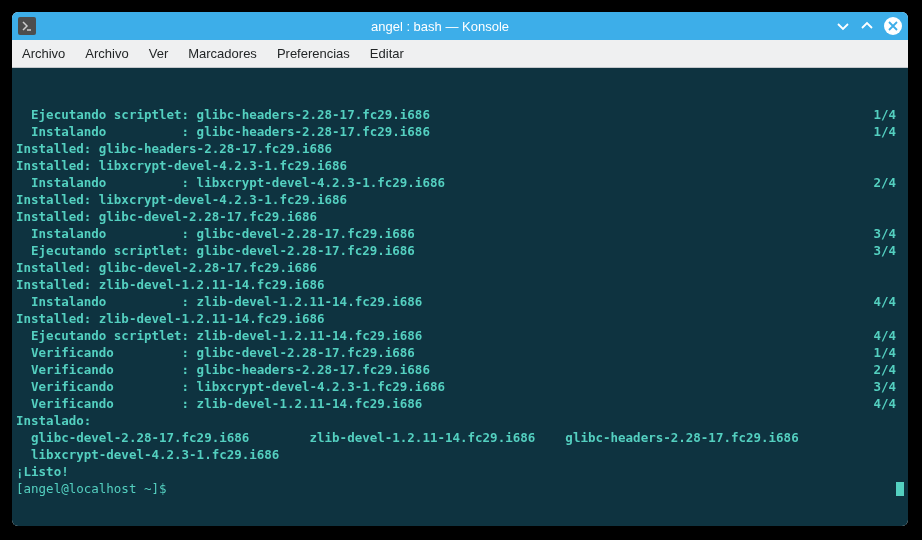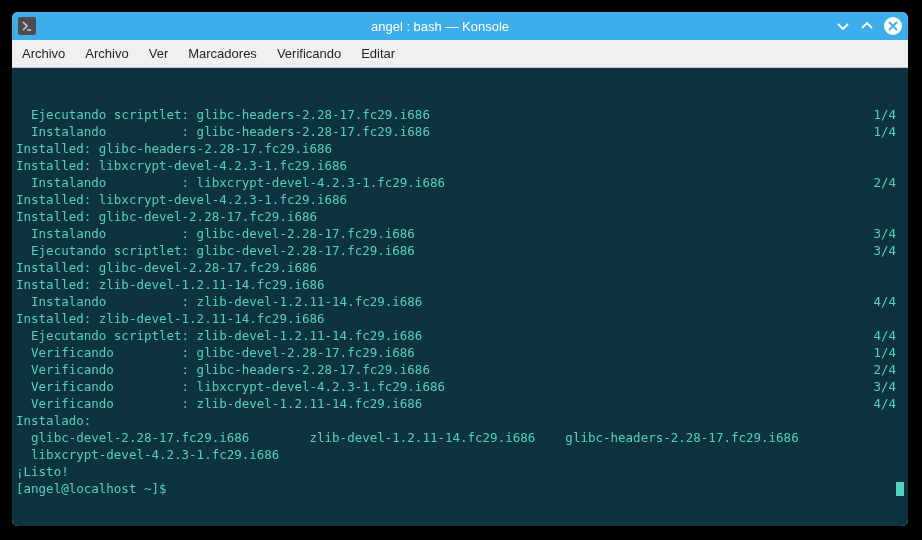--- a/index.html
+++ b/index.html
@@ -77,20 +77,21 @@
   color: #54d0c0;
   font-family: "DejaVu Sans Mono", "Liberation Mono", Consolas, monospace;
   font-size: 12.5px;
   line-height: 17px;
   padding: 4px 4px;
   overflow: hidden;
   white-space: pre;
 }
 .term-line {
   display: flex;
+  font-weight: bold;
 }
 .term-left { flex: 1; }
 .term-right { padding-right: 8px; margin-left: 32px; }
 .cursor {
   display: inline-block;
   width: 8px;
   height: 14px;
   background: #54d0c0;
   vertical-align: text-bottom;
   margin-left: 2px;
@@ -122,19 +123,19 @@
           </svg>
       </div>
     </div>
   </div>
 
   <div class="menubar">
     <span>Archivo</span>
     <span>Archivo</span>
     <span>Ver</span>
     <span>Marcadores</span>
-    <span>Verificando</span>
+    <span>Preferencias</span>
     <span>Editar</span>
   </div>
 
   <div class="terminal" id="terminal-body">
   <div class="term-line"><span class="term-left">  Ejecutando scriptlet: glibc-headers-2.28-17.fc29.i686</span><span class="term-right">1/4</span></div><div class="term-line"><span class="term-left">  Instalando          : glibc-headers-2.28-17.fc29.i686</span><span class="term-right">1/4</span></div><div class="term-line"><span class="term-left">Installed: glibc-headers-2.28-17.fc29.i686</span></div><div class="term-line"><span class="term-left">Installed: libxcrypt-devel-4.2.3-1.fc29.i686</span></div><div class="term-line"><span class="term-left">  Instalando          : libxcrypt-devel-4.2.3-1.fc29.i686</span><span class="term-right">2/4</span></div><div class="term-line"><span class="term-left">Installed: libxcrypt-devel-4.2.3-1.fc29.i686</span></div><div class="term-line"><span class="term-left">Installed: glibc-devel-2.28-17.fc29.i686</span></div><div class="term-line"><span class="term-left">  Instalando          : glibc-devel-2.28-17.fc29.i686</span><span class="term-right">3/4</span></div><div class="term-line"><span class="term-left">  Ejecutando scriptlet: glibc-devel-2.28-17.fc29.i686</span><span class="term-right">3/4</span></div><div class="term-line"><span class="term-left">Installed: glibc-devel-2.28-17.fc29.i686</span></div><div class="term-line"><span class="term-left">Installed: zlib-devel-1.2.11-14.fc29.i686</span></div><div class="term-line"><span class="term-left">  Instalando          : zlib-devel-1.2.11-14.fc29.i686</span><span class="term-right">4/4</span></div><div class="term-line"><span class="term-left">Installed: zlib-devel-1.2.11-14.fc29.i686</span></div><div class="term-line"><span class="term-left">  Ejecutando scriptlet: zlib-devel-1.2.11-14.fc29.i686</span><span class="term-right">4/4</span></div><div class="term-line"><span class="term-left">  Verificando         : glibc-devel-2.28-17.fc29.i686</span><span class="term-right">1/4</span></div><div class="term-line"><span class="term-left">  Verificando         : glibc-headers-2.28-17.fc29.i686</span><span class="term-right">2/4</span></div><div class="term-line"><span class="term-left">  Verificando         : libxcrypt-devel-4.2.3-1.fc29.i686</span><span class="term-right">3/4</span></div><div class="term-line"><span class="term-left">  Verificando         : zlib-devel-1.2.11-14.fc29.i686</span><span class="term-right">4/4</span></div><div class="term-line"><span class="term-left"></span></div><div class="term-line"><span class="term-left">Instalado:</span></div><div class="term-line"><span class="term-left">  glibc-devel-2.28-17.fc29.i686        zlib-devel-1.2.11-14.fc29.i686    glibc-headers-2.28-17.fc29.i686</span></div><div class="term-line"><span class="term-left">  libxcrypt-devel-4.2.3-1.fc29.i686</span></div><div class="term-line"><span class="term-left"></span></div><div class="term-line"><span class="term-left">¡Listo!</span></div><div class="prompt-line"><span>[angel@localhost ~]$ </span><span class="cursor"></span></div></div>
 </div>
 
 </body></html>

